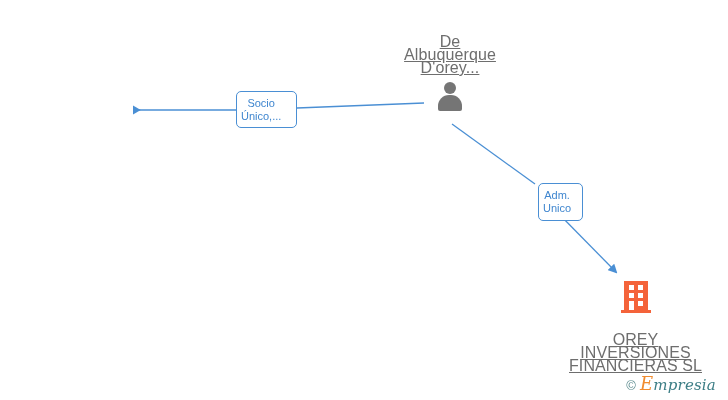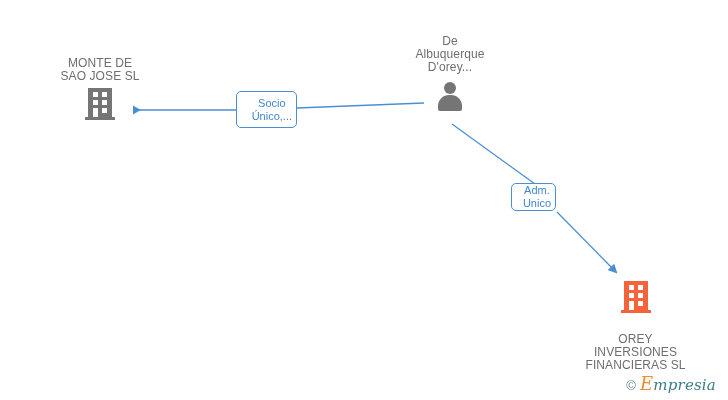--- a/index.html
+++ b/index.html
@@ -24,25 +24,26 @@
     width: 728px;
     height: 400px;
   }
 
   
   .node {
     position: absolute;
     text-align: center;
   }
   .node-label {
-    font-size: 12px;
+    font-size: 16px;
     line-height: 13px;
     color: #6e6e6e;
     letter-spacing: .1px;
     white-space: pre-line;
+    text-decoration: underline;
   }
 
   
   .building {
     position: relative;
     width: 30px;
     height: 32px;
     margin: 0 auto;
   }
   .bldg-body {
@@ -110,21 +111,21 @@
     box-sizing: border-box;
     border: 1.4px solid #4a8fd4;
     border-radius: 5px;
     background: #ffffff;
     color: #3f86cf;
     font-size: 11px;
     line-height: 13px;
     text-align: center;
     display: flex;
     align-items: center;
-    justify-content: flex-end;
+    justify-content: flex-start;
     white-space: pre-line;
     padding: 2px 4px;
   }
 
   
   #watermark {
     position: absolute;
     right: 12px;
     bottom: 6px;
     display: flex;
@@ -165,34 +166,20 @@
 
     <line x1="424" y1="103" x2="297" y2="108" stroke="#4a8fd4" stroke-width="1.3"></line>
 
     <line x1="236" y1="110" x2="133" y2="110" stroke="#4a8fd4" stroke-width="1.3" marker-end="url(#arrow-left)"></line>
 
     <line x1="452" y1="124" x2="535" y2="184" stroke="#4a8fd4" stroke-width="1.3"></line>
 
     <line x1="557" y1="212" x2="616" y2="272" stroke="#4a8fd4" stroke-width="1.3" marker-end="url(#arrow-dr)"></line>
   </svg>
 
-  <div class="node" style="left:40px; top:57px; width:120px;">
-    <div class="node-label">MONTE DE
-SAO JOSE SL</div>
-    <div class="building" style="margin-top:5px;">
-      <div class="bldg-body"></div>
-      <div class="win" style="left:8px;  top:4px;"></div>
-      <div class="win" style="left:17px; top:4px;"></div>
-      <div class="win" style="left:8px;  top:12px;"></div>
-      <div class="win" style="left:17px; top:12px;"></div>
-      <div class="win" style="left:17px; top:20px;"></div>
-      <div class="door"></div>
-      <div class="bldg-base"></div>
-    </div>
-  </div>
 
   <div class="node" style="left:380px; top:35px; width:140px;">
     <div class="node-label">De
 Albuquerque
 D'orey...</div>
     <div class="person" style="margin-top:7px;">
       <div class="person-head"></div>
       <div class="person-body"></div>
     </div>
   </div>
@@ -211,21 +198,21 @@
     <div class="node-label" style="margin-top:20px;">OREY
 INVERSIONES
 FINANCIERAS SL</div>
   </div>
 
   <div class="rel-box" style="left:236px; top:91px; width:61px; height:37px;">
     <span>Socio
 Único,...</span>
   </div>
 
-  <div class="rel-box" style="left:511px; top:183px; width:45px; height:28px;">
+  <div class="rel-box" style="left:538px; top:183px; width:45px; height:38px;">
     <span>Adm.
 Unico</span>
   </div>
 
   <div id="watermark">
     <span class="copy">©</span>
     <span class="brand"><span class="cap">E</span><span>mpresia</span></span>
   </div>
 
 </div>

